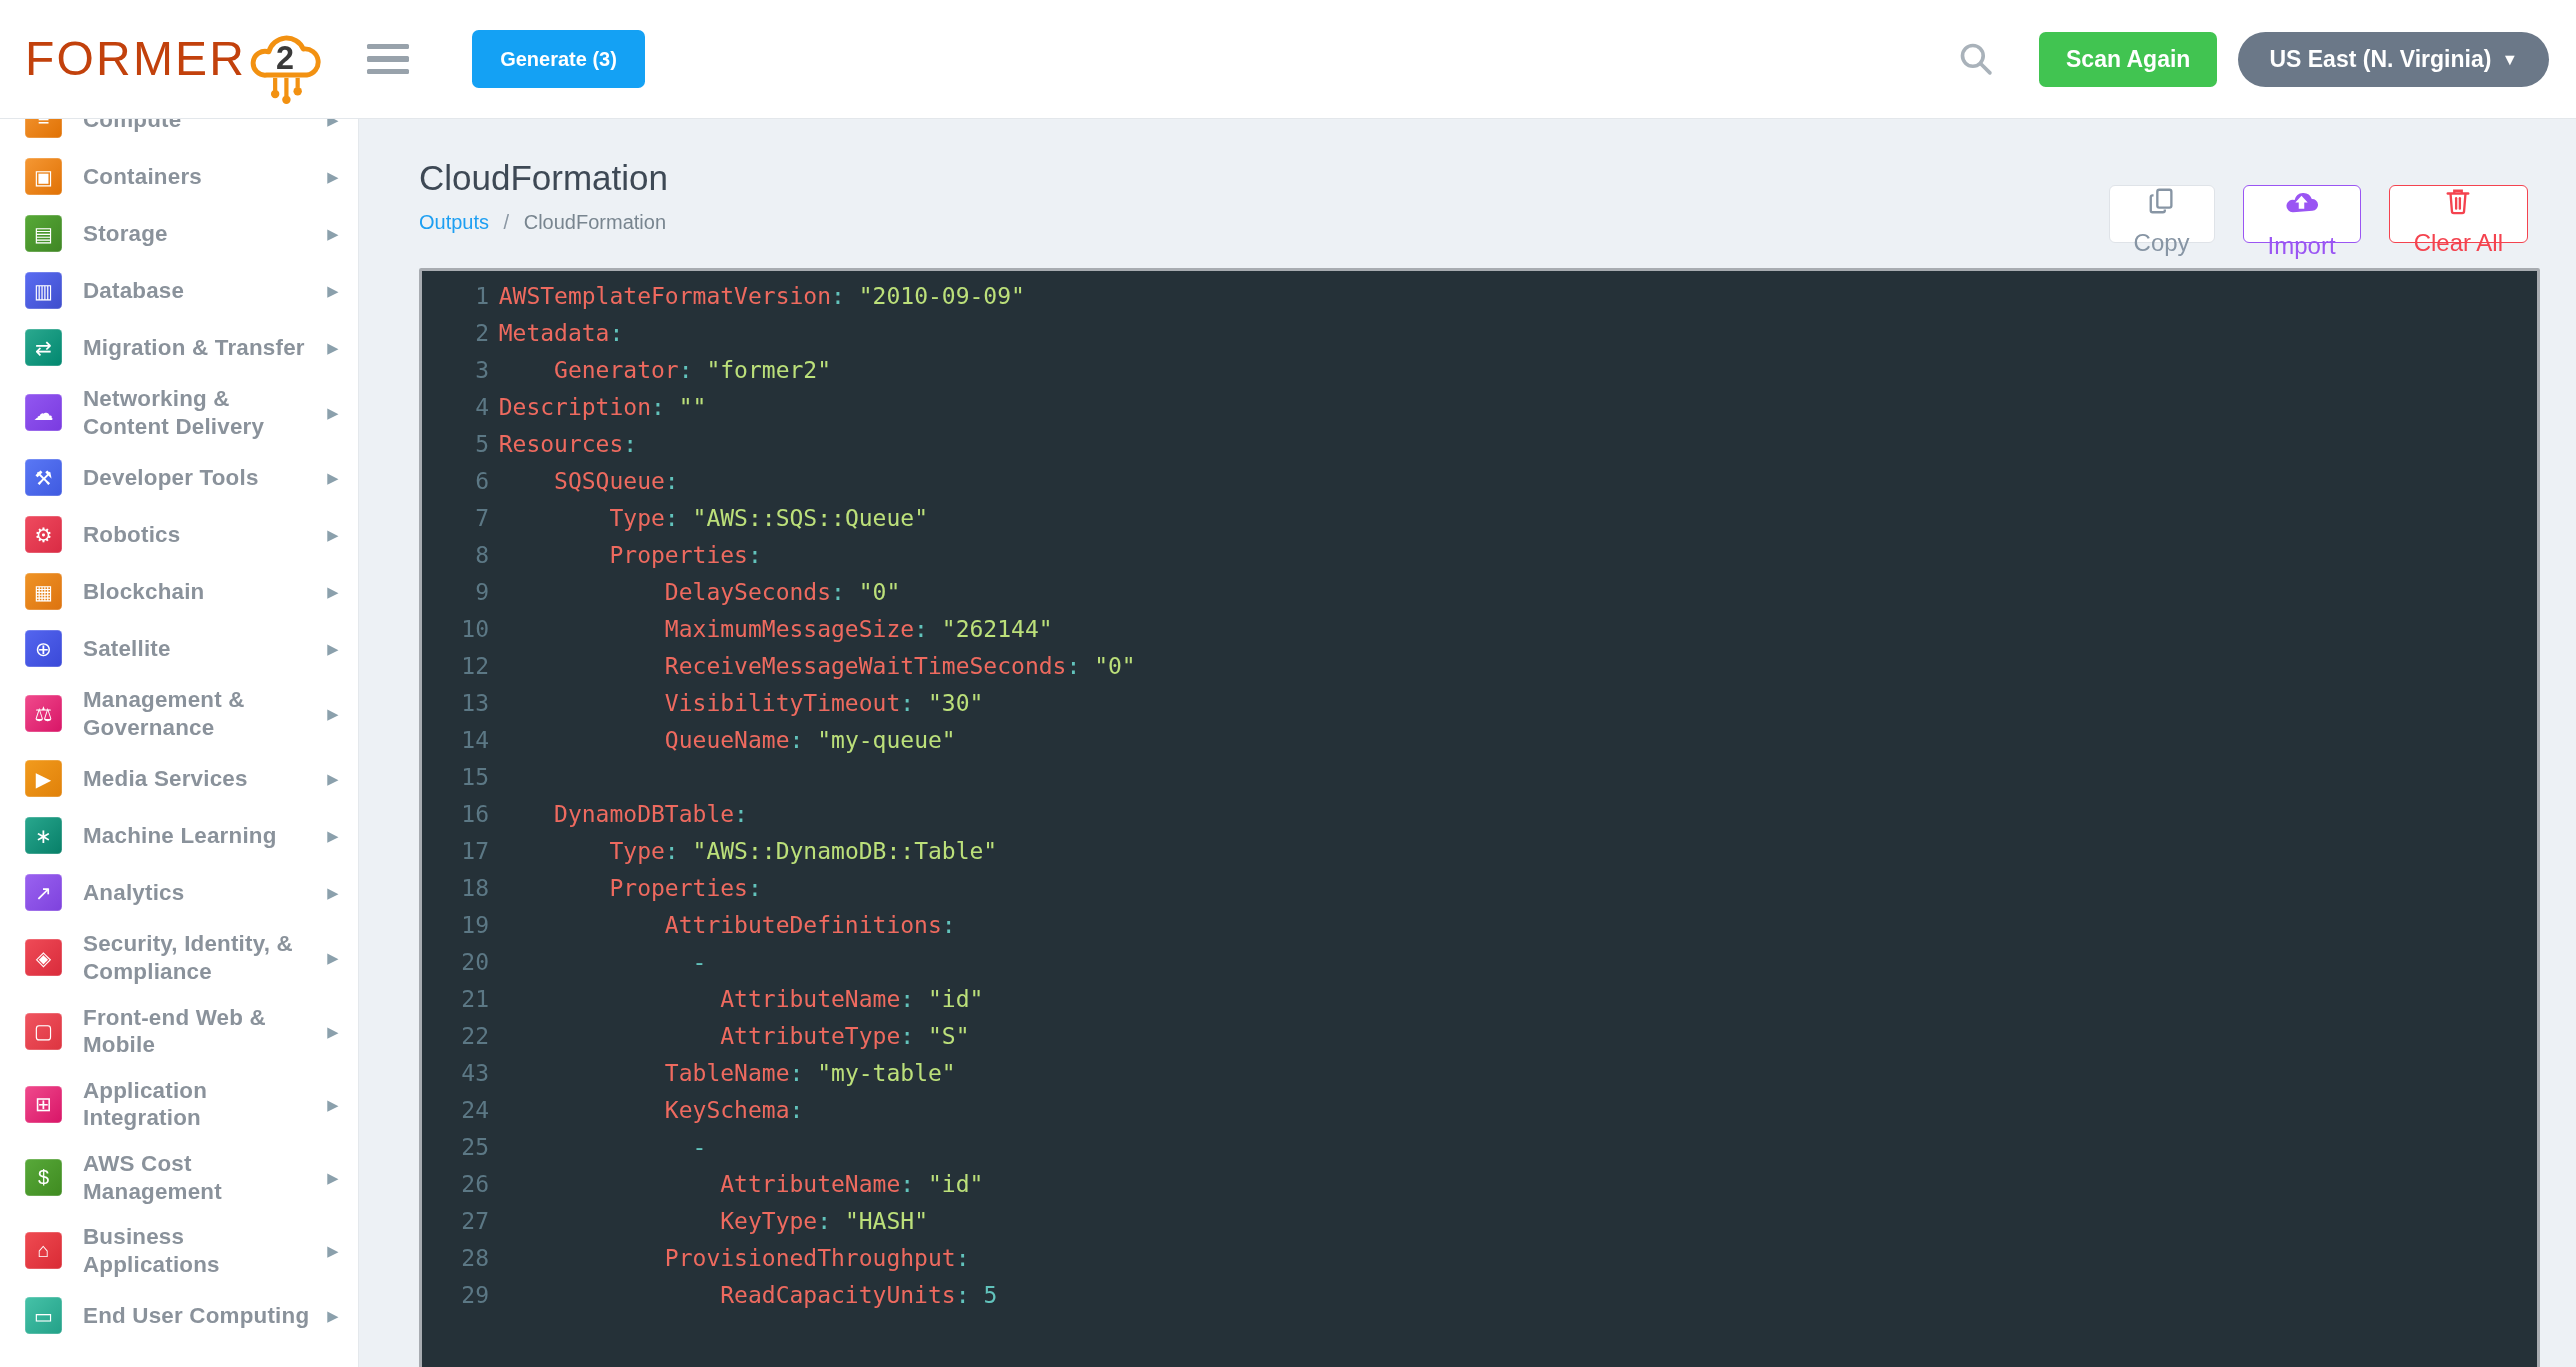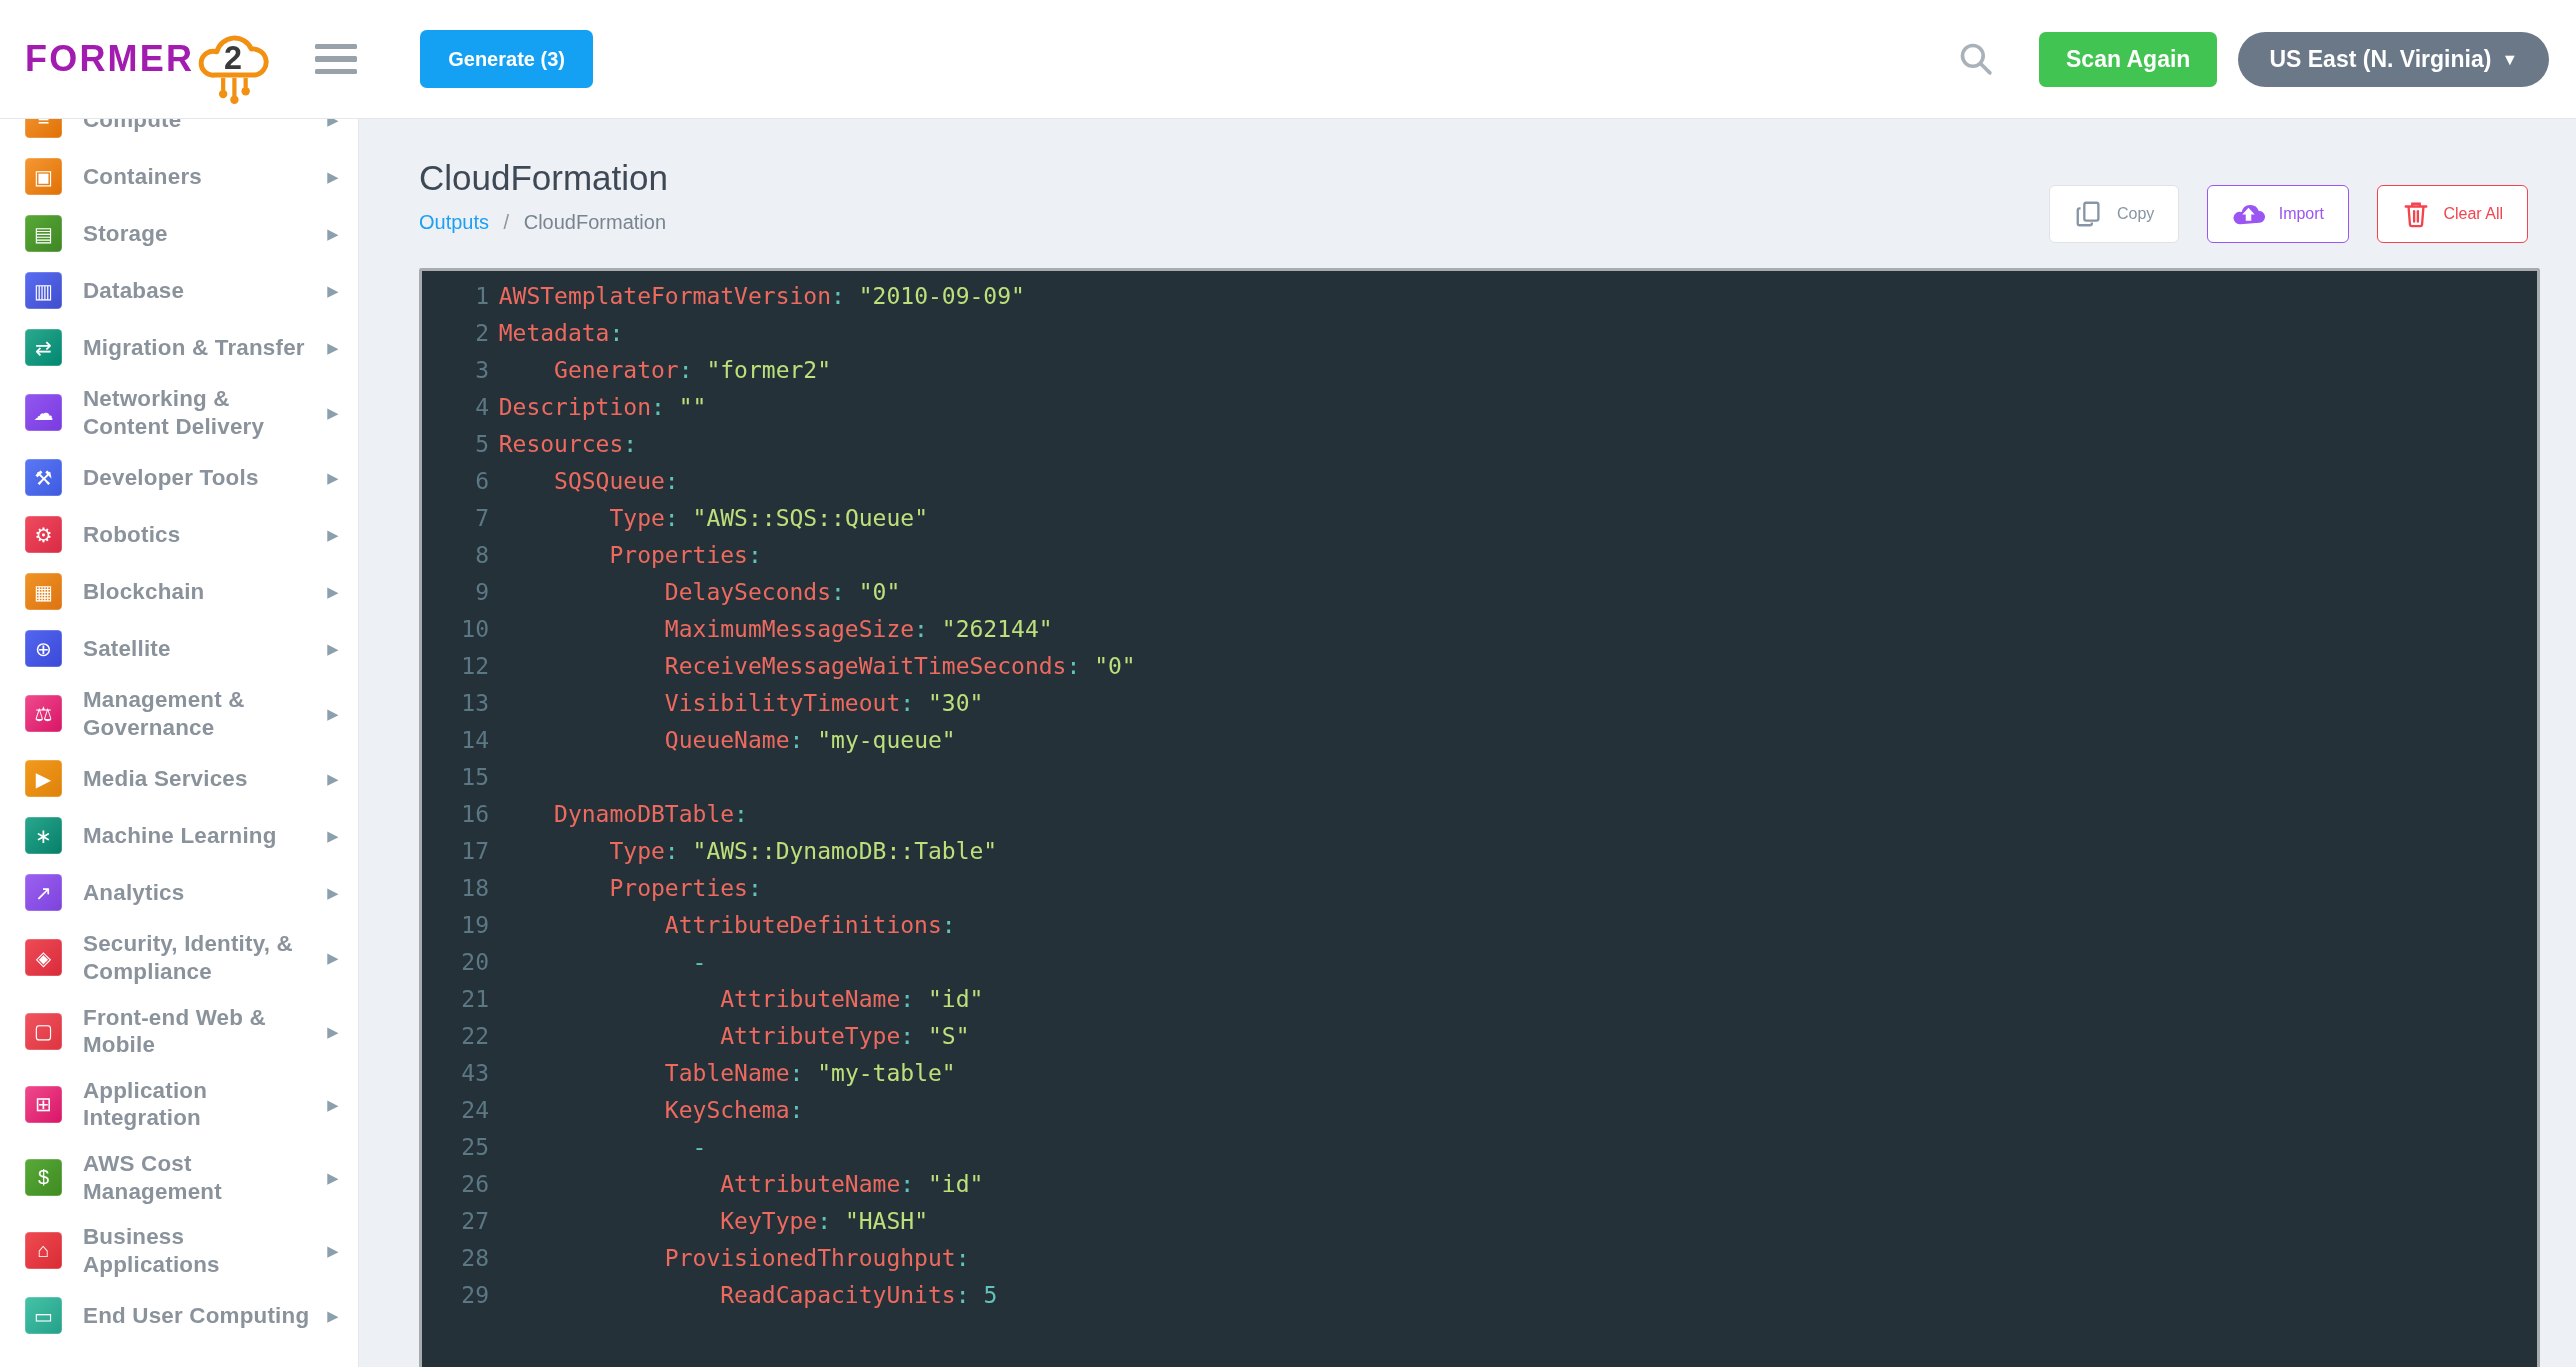--- a/index.html
+++ b/index.html
@@ -9,21 +9,21 @@
     font-family:"Liberation Sans", sans-serif; background:#ffffff;
   }
 
   
   .header {
     position:relative; z-index:5; height:119px; background:#ffffff;
     display:flex; align-items:center; padding:0 27px 0 25px;
     border-bottom:1.5px solid #e3e7eb;
   }
   .logo { display:flex; align-items:center; cursor:pointer; }
-  .logo-text { font-size:36px; font-weight:bold; color:#a21caf; letter-spacing:2.2px; }
+  .logo-text { font-size:48px; font-weight:normal; color:#c2410c; letter-spacing:2.2px; }
   .logo-cloud { margin-left:3px; margin-top:10.4px; }
   .hamburger { margin-left:46px; display:flex; flex-direction:column; gap:7.5px; cursor:pointer; }
   .hamburger span { display:block; width:42px; height:5.2px; background:#98a2ab; border-radius:1.5px; }
   .btn-generate {
     margin-left:63px; height:58px; padding:0 28px; border:none; border-radius:6.7px;
     background:var(--accent_blue); color:#fff; font-size:20px; font-weight:bold;
     font-family:inherit; cursor:pointer;
   }
   .header-spacer { flex:1; }
   .search-btn { background:none; border:none; cursor:pointer; display:flex; align-items:center; }
@@ -65,21 +65,21 @@
   .content { flex:1; background:#edf1f5; position:relative; padding:0 60px; overflow:hidden; }
   .page-title { margin-top:39px; font-size:35px; font-weight:normal; color:#3e4955; }
   .breadcrumb { margin-top:13.4px; font-size:20px; }
   .breadcrumb a { color:var(--link_blue); text-decoration:none; cursor:pointer; }
   .breadcrumb .sep { color:#8b97a3; margin:0 9px; }
   .breadcrumb .current { color:#78858f; }
 
   .actions { position:absolute; top:66px; right:48px; display:flex; gap:28px; }
   .act-btn {
     height:58px; padding:0 24px; border-radius:6px; background:#ffffff;
-    font-size:16px; font-family:inherit; display:flex; align-items:center; gap:13.4px; cursor:pointer;
+    font-size:24px; font-family:inherit; display:flex; align-items:center; gap:13.4px; cursor:pointer;flex-direction:column;
   }
   .act-copy  { border:1.5px solid #dfe3e8; color:var(--copy_gray); }
   .act-import{ border:1.5px solid var(--purple); color:var(--purple); }
   .act-clear { border:1.5px solid var(--red); color:var(--red); }
 
   
   .editor {
     margin-top:34px; width:2121px; height:1133px;
     background:var(--editor_bg); border:3px solid #a8acb1; border-radius:2.2px;
     padding-top:6px; font-family:"DejaVu Sans Mono", monospace; font-size:23px;

